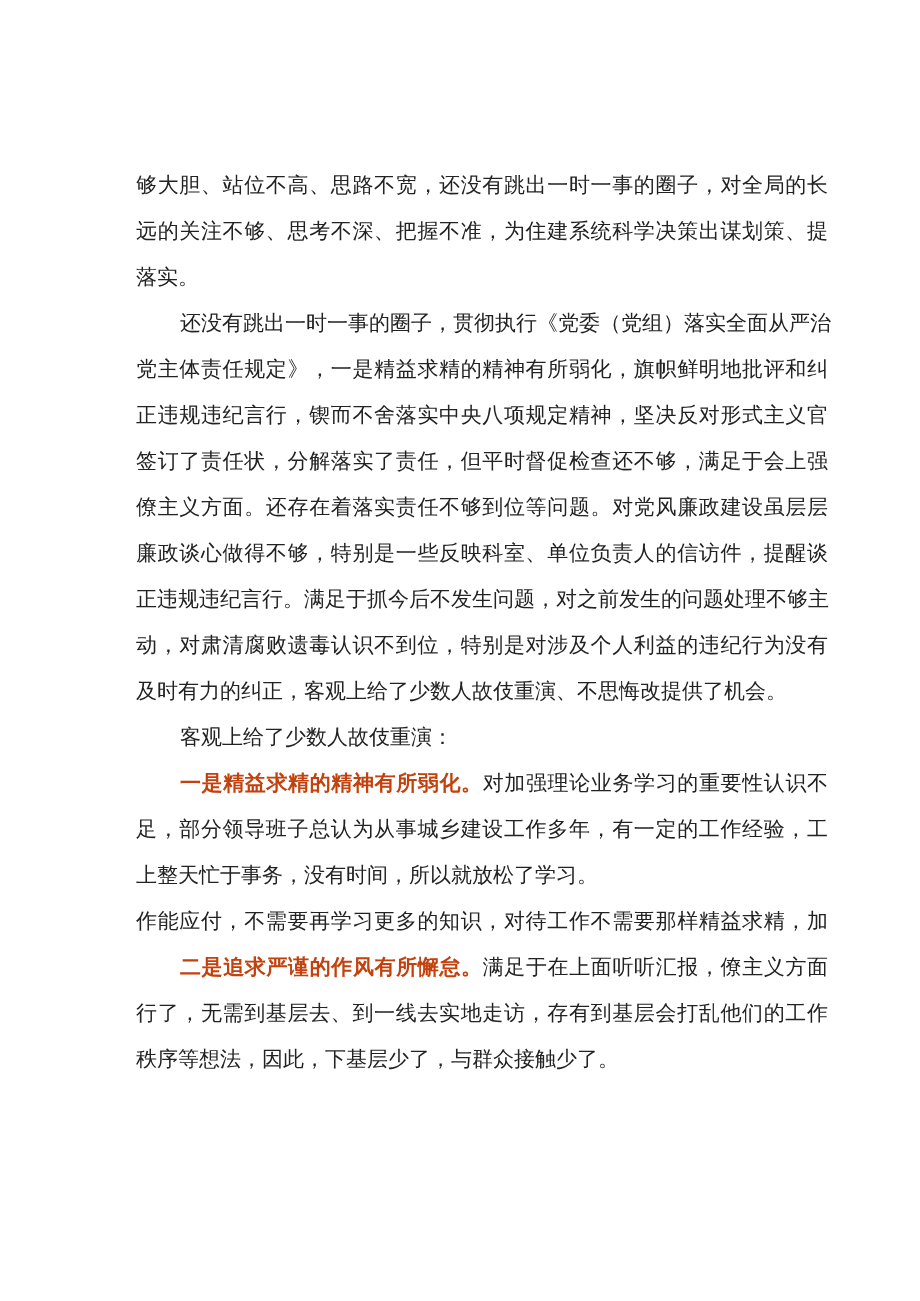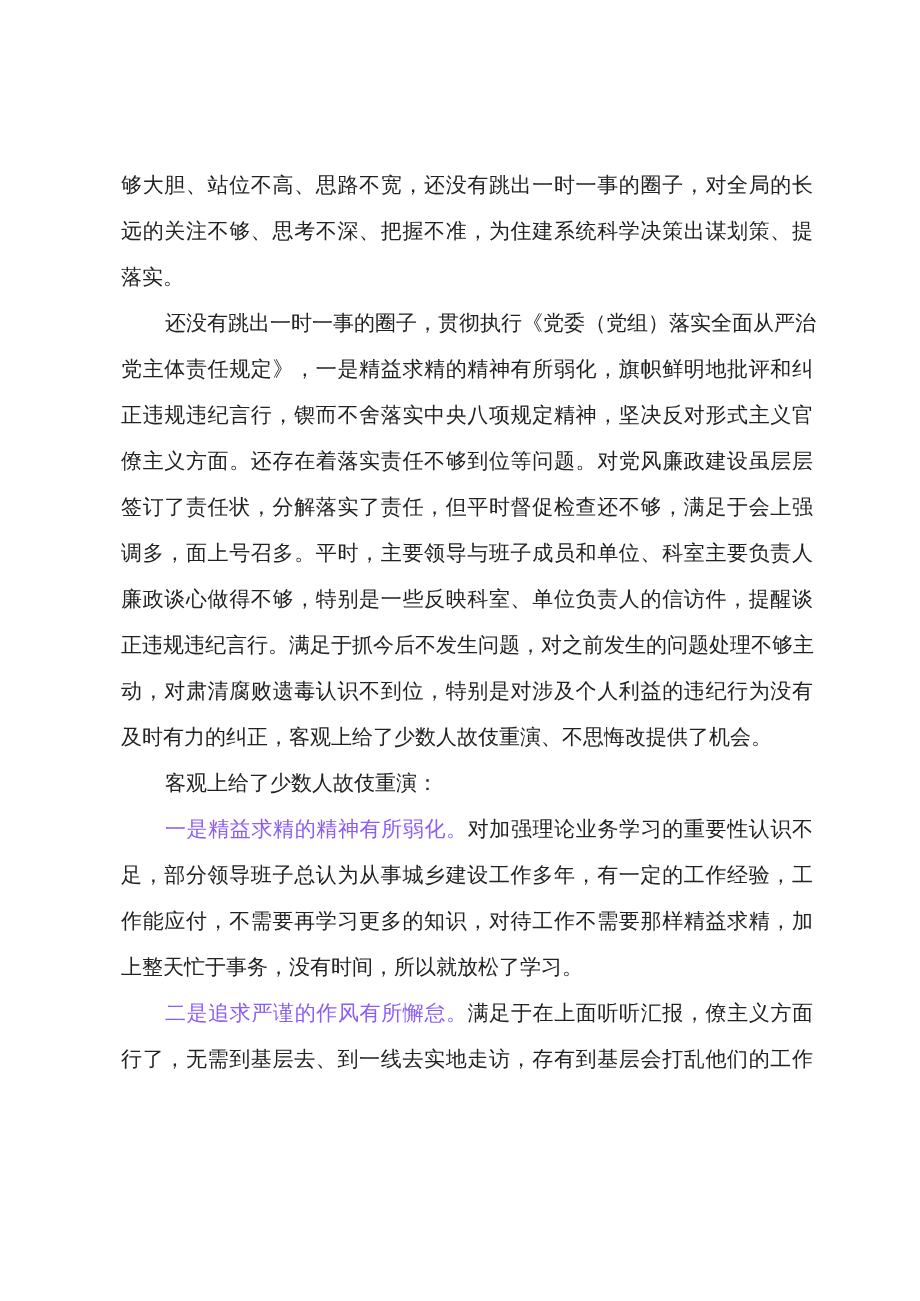--- a/index.html
+++ b/index.html
@@ -1,51 +1,51 @@
 <!DOCTYPE html>
 <html><head>
 <meta charset="utf-8">
 <style>
   html,body{margin:0;padding:0;background:#fff;}
   body{width:920px;height:1301px;position:relative;overflow:hidden;}
-  .page{position:absolute;left:121px;top:162px;width:692px;
+  .page{position:absolute;left:136px;top:162px;width:692px;
     font-family:"DejaVu Serif","Liberation Serif",serif;font-size:21px;color:#222;}
   .line{height:46px;line-height:46px;white-space:nowrap;text-align:justify;
     text-align-last:justify;letter-spacing:0px;}
   .line.last{text-align-last:left;}
   .line.indent{padding-left:44px;}
-  .bold{font-weight:normal;color:#8b5cf6;}
+  .bold{font-weight:bold;color:#c2410c;}
 </style>
 </head>
 <body>
 
 <div class="page">
   <div>
     <div class="line">够大胆、站位不高、思路不宽，还没有跳出一时一事的圈子，对全局的长</div>
     <div class="line">远的关注不够、思考不深、把握不准，为住建系统科学决策出谋划策、提</div>
     <div class="line last">落实。</div>
   </div>
   <div>
     <div class="line indent">还没有跳出一时一事的圈子，贯彻执行《党委（党组）落实全面从严治</div>
     <div class="line">党主体责任规定》，一是精益求精的精神有所弱化，旗帜鲜明地批评和纠</div>
     <div class="line">正违规违纪言行，锲而不舍落实中央八项规定精神，坚决反对形式主义官</div>
+    <div class="line">签订了责任状，分解落实了责任，但平时督促检查还不够，满足于会上强</div>
     <div class="line">僚主义方面。还存在着落实责任不够到位等问题。对党风廉政建设虽层层</div>
-    <div class="line">签订了责任状，分解落实了责任，但平时督促检查还不够，满足于会上强</div>
-    <div class="line">调多，面上号召多。平时，主要领导与班子成员和单位、科室主要负责人</div>
     <div class="line">廉政谈心做得不够，特别是一些反映科室、单位负责人的信访件，提醒谈</div>
     <div class="line">正违规违纪言行。满足于抓今后不发生问题，对之前发生的问题处理不够主</div>
     <div class="line">动，对肃清腐败遗毒认识不到位，特别是对涉及个人利益的违纪行为没有</div>
     <div class="line last">及时有力的纠正，客观上给了少数人故伎重演、不思悔改提供了机会。</div>
   </div>
   <div>
     <div class="line indent last">客观上给了少数人故伎重演：</div>
   </div>
   <div>
     <div class="line indent" style="text-align-last:justify;"><span class="bold">一是精益求精的精神有所弱化。</span><span>对加强理论业务学习的重要性认识不</span></div>
     <div class="line">足，部分领导班子总认为从事城乡建设工作多年，有一定的工作经验，工</div>
+    <div class="line last">上整天忙于事务，没有时间，所以就放松了学习。</div>
     <div class="line">作能应付，不需要再学习更多的知识，对待工作不需要那样精益求精，加</div>
-    <div class="line last">上整天忙于事务，没有时间，所以就放松了学习。</div>
   </div>
   <div>
     <div class="line indent"><span class="bold">二是追求严谨的作风有所懈怠。</span><span>满足于在上面听听汇报，僚主义方面</span></div>
     <div class="line">行了，无需到基层去、到一线去实地走访，存有到基层会打乱他们的工作</div>
+    <div class="line last">秩序等想法，因此，下基层少了，与群众接触少了。</div>
   </div>
 </div>
 
 </body></html>

